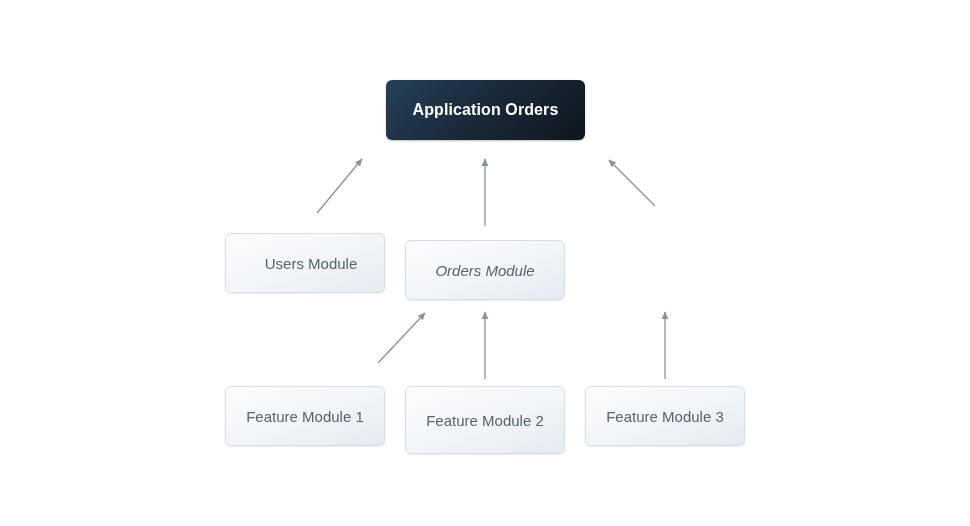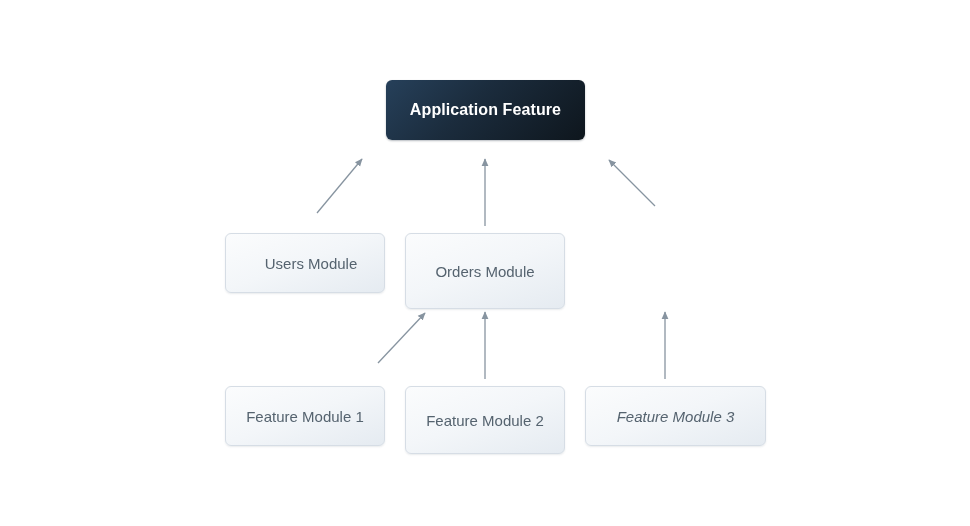--- a/index.html
+++ b/index.html
@@ -77,33 +77,33 @@
         <line x1="317" y1="213" x2="362" y2="159" stroke="#8794a0" stroke-width="1.3" marker-end="url(#arrowhead)"></line>
         <line x1="485" y1="226" x2="485" y2="159" stroke="#8794a0" stroke-width="1.3" marker-end="url(#arrowhead)"></line>
         <line x1="655" y1="206" x2="609" y2="160" stroke="#8794a0" stroke-width="1.3" marker-end="url(#arrowhead)"></line>
         <line x1="378" y1="363" x2="425" y2="313" stroke="#8794a0" stroke-width="1.3" marker-end="url(#arrowhead)"></line>
         <line x1="485" y1="379" x2="485" y2="312" stroke="#8794a0" stroke-width="1.3" marker-end="url(#arrowhead)"></line>
         <line x1="665" y1="379" x2="665" y2="312" stroke="#8794a0" stroke-width="1.3" marker-end="url(#arrowhead)"></line>
       </g>
   </svg>
 
   <div class="node node-root" style="left: 386px; top: 80px; width: 199px; height: 60px;">
-    <span class="node-label">Application Feature</span>
+    <span class="node-label">Application Orders</span>
   </div>
 
   <div class="node node-module" style="left: 225px; top: 233px; width: 160px; height: 60px; padding-left: 12px;">
     <span class="node-label">Users Module</span>
   </div>
-  <div class="node node-module" style="left: 405px; top: 233px; width: 160px; height: 76px;">
+  <div class="node node-module" style="left: 405px; top: 240px; width: 160px; height: 60px; font-style: italic;">
     <span class="node-label">Orders Module</span>
   </div>
 
   <div class="node node-module" style="left: 225px; top: 386px; width: 160px; height: 60px;">
     <span class="node-label">Feature Module 1</span>
   </div>
   <div class="node node-module" style="left: 405px; top: 386px; width: 160px; height: 68px;">
     <span class="node-label">Feature Module 2</span>
   </div>
-  <div class="node node-module" style="left: 585px; top: 386px; width: 181px; height: 60px; font-style: italic;">
+  <div class="node node-module" style="left: 585px; top: 386px; width: 160px; height: 60px;">
     <span class="node-label">Feature Module 3</span>
   </div>
 
 </div>
 
 </body></html>

